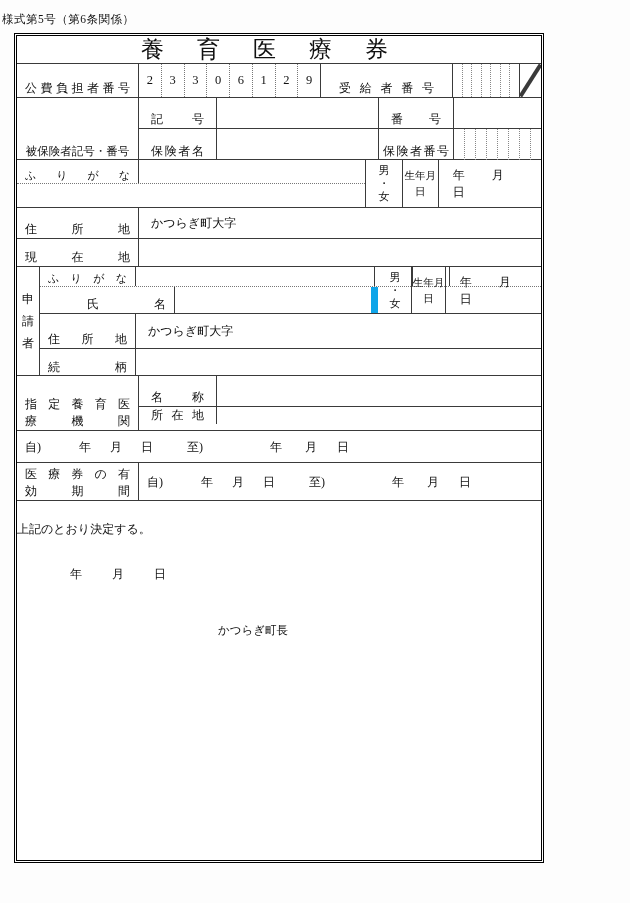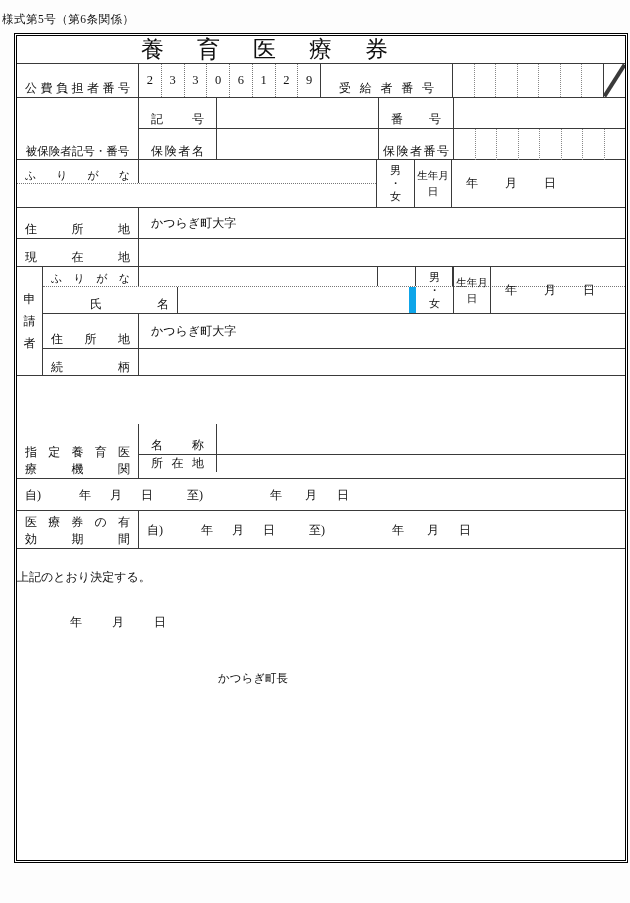--- a/index.html
+++ b/index.html
@@ -7,21 +7,21 @@
   body {
     background: #fdfdfd;
     font-family: "Liberation Serif", "DejaVu Serif", serif;
     color: #111;
     position: relative;
   }
   .note { position: absolute; left: 2px; top: 12px; font-size: 11.5px; letter-spacing: .5px; }
 
   .sheet {
     position: absolute; left: 14px; top: 33px;
-    width: 614px; height: 830px;
+    width: 530px; height: 830px;
     border: 3px double #000;
     background: #fff;
     display: flex; flex-direction: column;
   }
 
   .row, .subrow { display: flex; flex-shrink: 0; }
   .bb  { border-bottom: 1px solid #3a3a3a; }
   .bbd { border-bottom: 1px dotted #777; }
   .br  { border-right: 1px solid #3a3a3a; }
 
@@ -40,21 +40,21 @@
   .w-sl { width: 78px; }    
   .w-f1 { width: 162px; }   
   .w-rl { width: 132px; }   
   .w-rl2{ width: 75px; }    
   .w-sex { width: 38px; }
   .w-birth { width: 37px; }
   .flex1 { flex: 1 1 auto; }
 
   .h34 { height: 34px; } .h31 { height: 31px; } .h62 { height: 62px; }
   .h48 { height: 48px; } .h28 { height: 28px; } .h109 { height: 109px; }
-  .h55 { height: 55px; margin-top: 48px; } .h32 { height: 32px; } .h38 { height: 38px; }
+  .h55 { height: 55px; } .h32 { height: 32px; } .h38 { height: 38px; }
   .h20 { height: 20px; } .h27 { height: 27px; } .h35 { height: 35px; }
   .h24 { height: 24px; flex-direction: column; } .h18 { height: 18px; } .h30 { height: 30px; }
 
   .digits { width: 182px; display: flex; }
   .digits .dcell {
     flex: 1; display: flex; align-items: center; justify-content: center;
     font-size: 12.5px; border-right: 1px dotted #777;
   }
   .digits .dcell:last-child { border-right: 1px solid #3a3a3a; }
 

